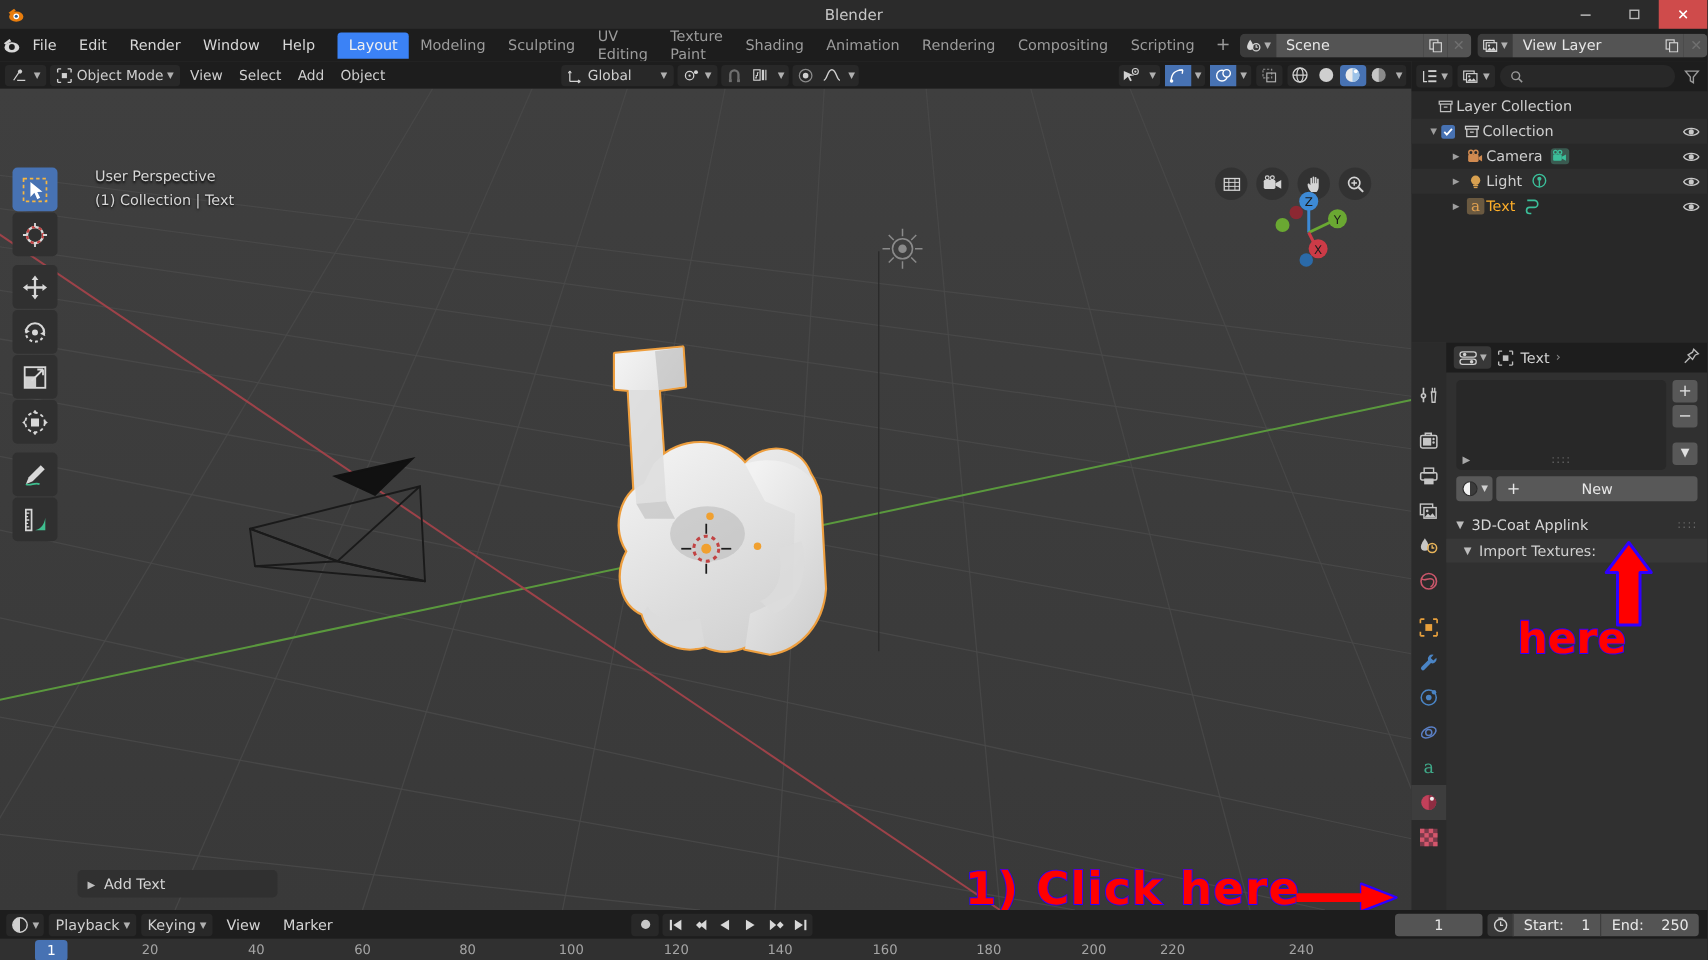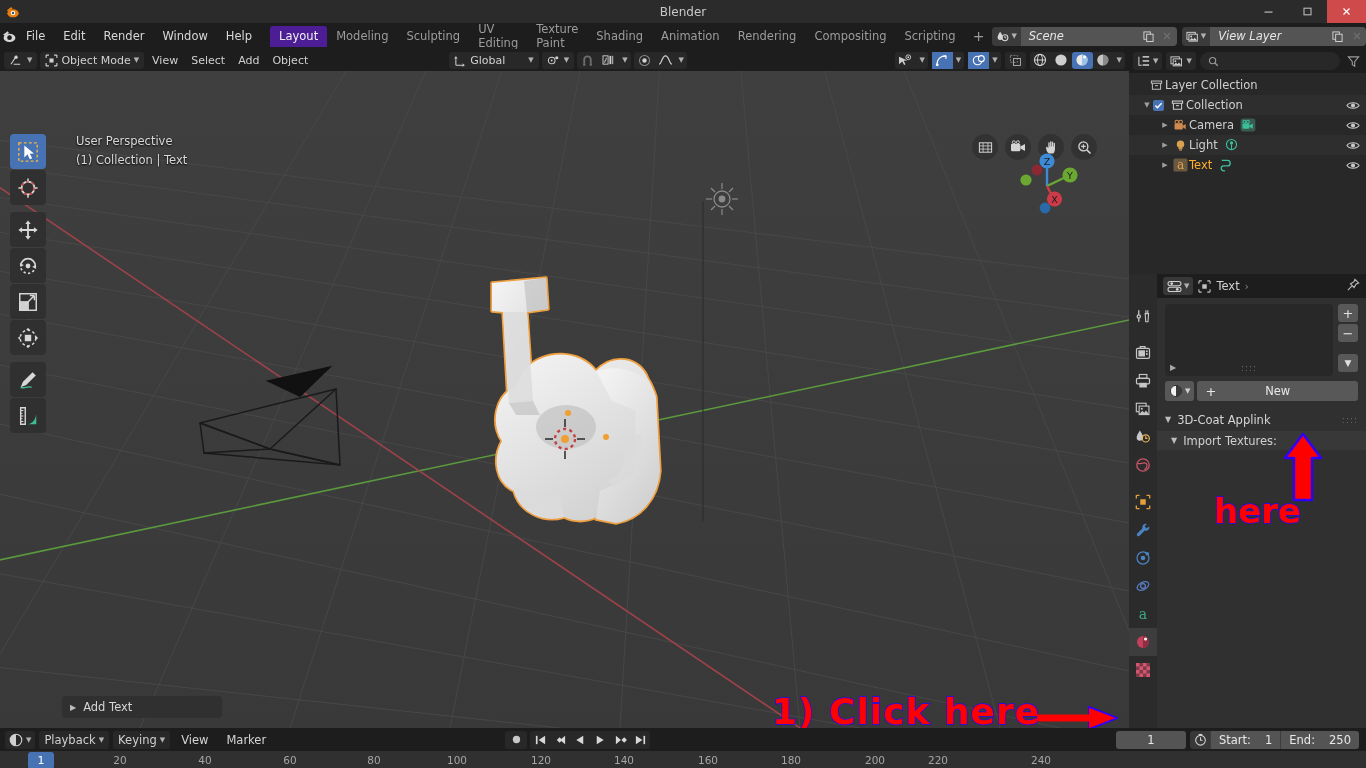--- a/index.html
+++ b/index.html
@@ -19,30 +19,30 @@
   .tb-btn.close { background:#cf4b4b; color:#fff; }
 
   
   .topbar { height:26px; background:#1d1d1d; display:flex; align-items:center;
     padding:0 2px; gap:0px; }
   .blend-ico { width:28px; display:flex; align-items:center; justify-content:center; }
   .menu-item { padding:3px 9px; color:#d8d8d8; font-size:11.5px; border-radius:3px; }
   .ws-tabs { display:flex; align-items:center; margin-left:9px; height:21px; }
   .ws-tab { padding:3px 9px; font-size:11.5px; color:#9c9c9c; height:21px;
     display:flex; align-items:center; border-radius:3px 3px 0 0; }
-  .ws-tab.active { background:#4c1d95; color:#f0f0f0; }
+  .ws-tab.active { background:#3b82f6; color:#f0f0f0; }
   .ws-plus { padding:0 8px; color:#9b9b9b; font-size:14px; }
   .topbar-right { margin-left:auto; display:flex; align-items:center; gap:5px;
     padding-right:5px; }
   .idblock { display:flex; align-items:center; background:#282828; border-radius:4px;
     height:19px; overflow:hidden; }
   .idb-icon { display:flex; align-items:center; gap:2px; background:#3b3b3b;
     padding:0 4px; height:19px; }
   .idb-name { background:#545454; color:#e6e6e6; padding:0 10px 0 8px; height:19px;
-    display:flex; align-items:center; min-width:118px; font-size:11.5px;font-style:italic; }
+    display:flex; align-items:center; min-width:118px; font-size:11.5px; }
   .idb-btn { width:19px; height:19px; display:flex; align-items:center;
     justify-content:center; background:#545454; }
   .idb-x { color:#6f6f6f; }
 
   
   .main { display:flex; height:679px; }
 
   
   .vp-wrap { width:1129px; position:relative; background:#3b3b3b; }
   .vp-header { height:22px; background:#1d1d1d; display:flex; align-items:center;

